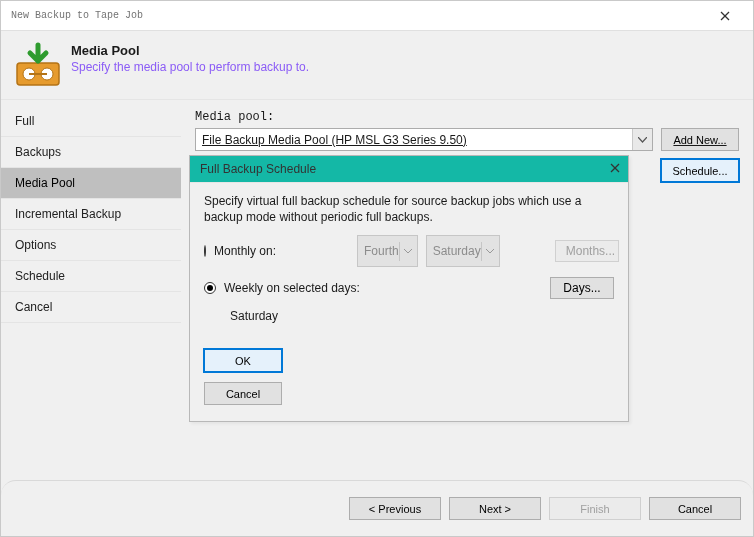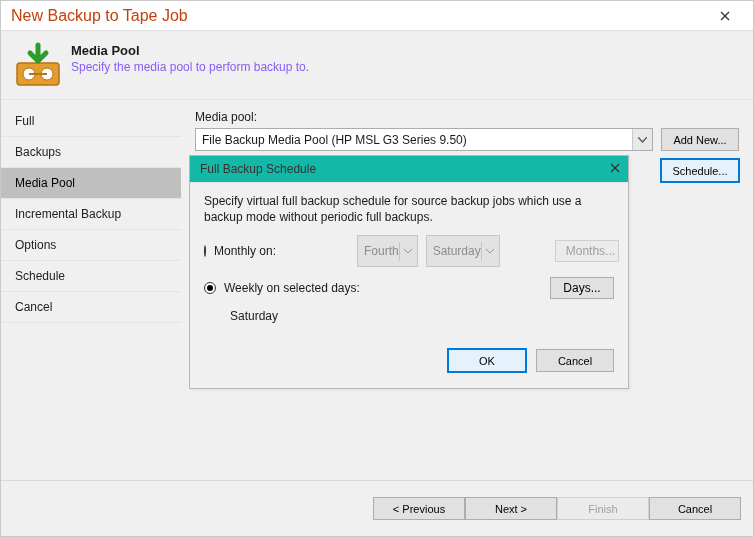--- a/index.html
+++ b/index.html
@@ -23,21 +23,21 @@
     flex-direction: column;
   }
   .titlebar {
     height: 30px;
     background: #fff;
     border-bottom: 1px solid #e0e0e0;
     display: flex;
     align-items: center;
     padding: 0 8px 0 10px;
   }
-  .titlebar .title { flex: 1; color: #c2410c; font-size: 16px; }
+  .titlebar .title { flex: 1; color: #737373; font-size: 10px; font-family: Liberation Mono, monospace; }
   .titlebar .close-btn {
     width: 40px; height: 26px;
     display: flex; align-items: center; justify-content: center;
     color: #333;
   }
   .header {
     display: flex;
     align-items: flex-start;
     padding: 10px 14px 12px 14px;
     background: #f0f0f0;
@@ -70,22 +70,22 @@
   .sidebar .item.active {
     background: #bfbfbf;
     color: #000;
   }
   .content {
     flex: 1;
     background: #f0f0f0;
     padding: 10px 14px 10px 14px;
     position: relative;
   }
-  .label { margin-bottom: 4px; }
-  .row { display: flex; gap: 8px; align-items: center; }
+  .label { margin-bottom: 4px; font-family: Liberation Mono, monospace; }
+  .row { display: flex; gap: 8px; align-items: center; text-decoration: underline; }
   .combo {
     flex: 1;
     height: 23px;
     background: #fff;
     border: 1px solid #acacac;
     display: flex; align-items: center; justify-content: space-between;
     padding: 0 0 0 6px;
     font-size: 12px;
   }
   .combo .chev-box {
@@ -176,31 +176,33 @@
     font-size: 12px; padding: 0 10px; margin-left: 47px;
   }
   .mini-btn.disabled { color: #a0a0a0; border-color: #d0d0d0; background: #ebebeb; }
   .sel-days {
     margin-left: 26px;
     margin-bottom: 14px;
   }
   .dlg-actions {
     display: flex; gap: 10px; justify-content: flex-end;
     margin-top: 26px;
+    flex-direction: column;
   }
   .dlg-actions .btn { width: 76px; }
   .footer {
     height: 56px;
     border-top: 1px solid #d9d9d9;
     background: #f0f0f0;
     display: flex;
     justify-content: flex-end;
     align-items: center;
     padding-right: 12px;
-    gap: 0;
+    gap: 8px;
+    border-radius: 15px;
   }
   .footer .btn { width: 92px; }
 </style>
 </head>
 <body>
 
 <div class="window">
   <div class="titlebar">
     <span class="title">New Backup to Tape Job</span>
     <div class="close-btn">

